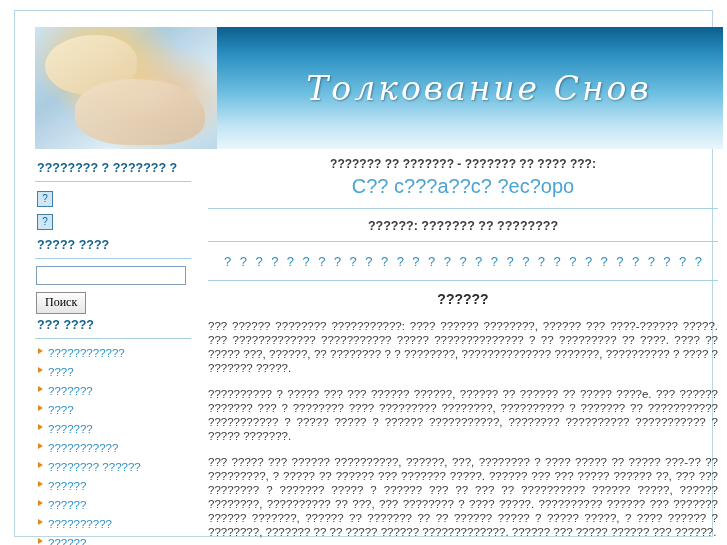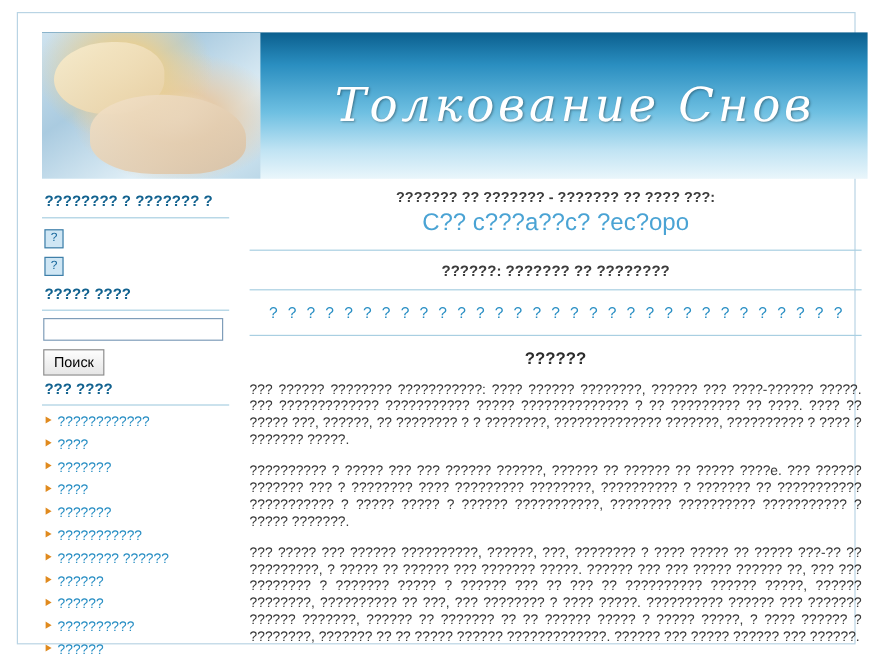--- a/index.html
+++ b/index.html
@@ -69,21 +69,21 @@
     position: absolute;
     left: 200px;
     top: 0;
     width: 488px;
     height: 122px;
     display: flex;
     align-items: center;
     justify-content: center;
     color: #ffffff;
     font-family: "DejaVu Serif", serif;
-    font-size: 39px;
+    font-size: 33px;
     font-style: italic;
     letter-spacing: 3px;
     text-shadow: 1px 1px 2px rgba(0,0,0,.35);
     white-space: nowrap;
   }
   
   .content {
     position: absolute;
     left: 20px;
     top: 140px;
@@ -139,21 +139,21 @@
     font-size: 12px;
     padding: 1px 2px;
     box-sizing: border-box;
   }
   .search-button {
     margin-top: 7px;
     min-width: 50px;
     height: 22px;
     border: 1px solid #8c8c8c;
     background: linear-gradient(to bottom, #fdfdfd, #e6e6e6);
-    font-family: Liberation Sans, sans-serif;
+    font-family: Liberation Serif, serif;
     font-size: 12px;
     color: #000;
     padding: 1px 8px;
     cursor: pointer;
   }
   .cat-list {
     list-style: none;
     margin: 4px 0 0 0;
     padding: 0;
   }

